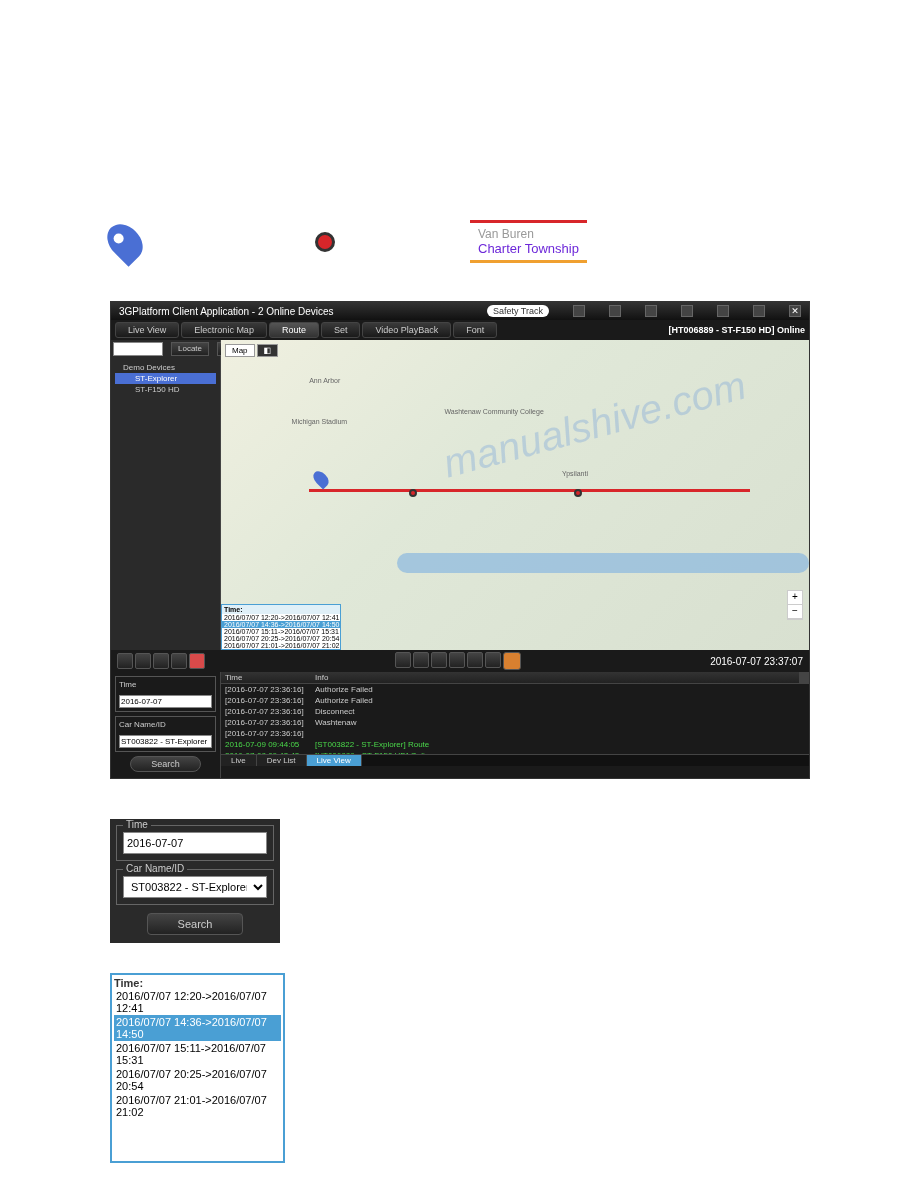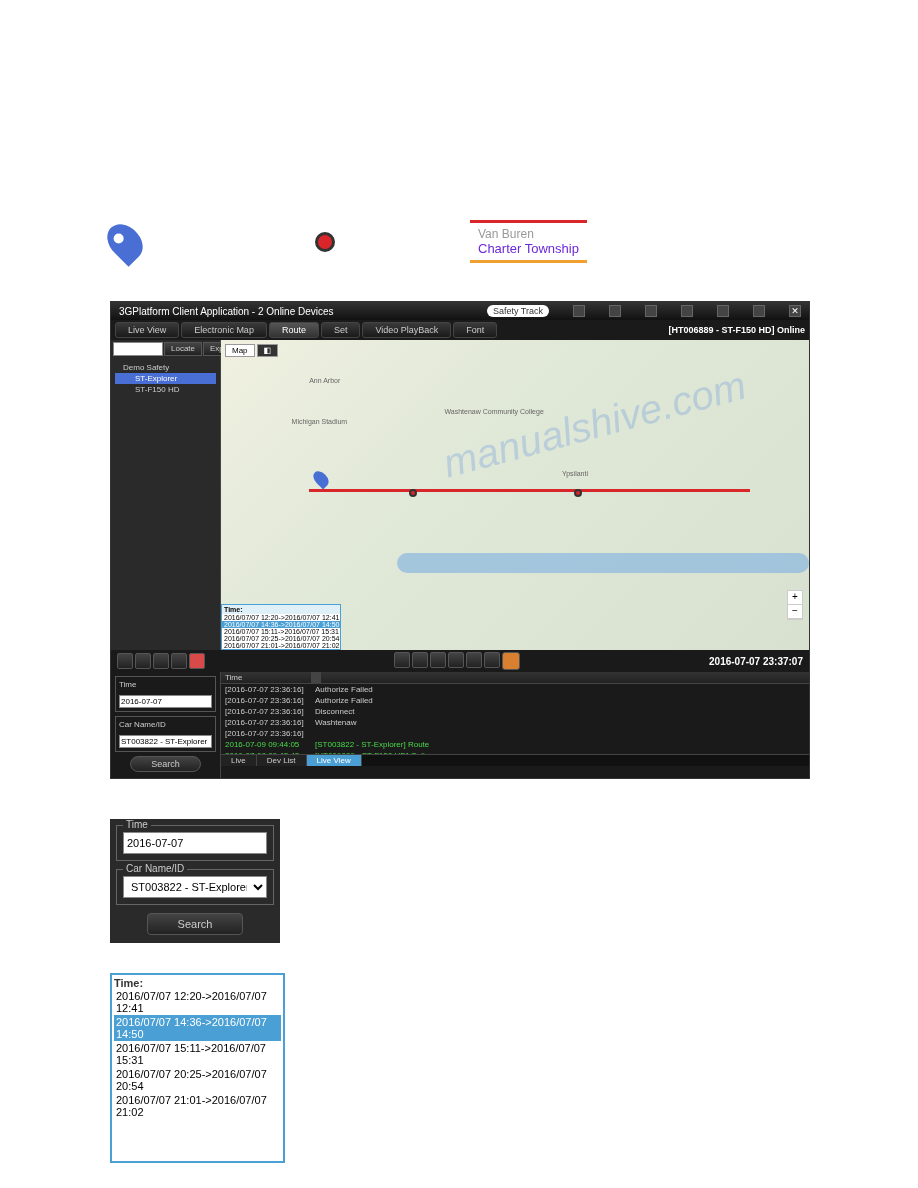--- a/index.html
+++ b/index.html
@@ -18,21 +18,21 @@
 .title-right{display:flex;gap:24px;align-items:center}
 .safety-badge{background:#fff;color:#333;padding:1px 6px;border-radius:8px;font-size:9px}
 .win-btn{width:12px;height:12px;background:#444;display:inline-block;border:1px solid #666}
 .tabs-row{background:#1a1a1a;display:flex;padding:2px 4px;justify-content:space-between;align-items:center}
 .tabs-left{display:flex;gap:2px}
 .tab{background:linear-gradient(#3a3a3a,#1a1a1a);color:#ccc;padding:2px 12px;font-size:9px;border:1px solid #444;border-radius:3px;cursor:pointer}
 .tab.active{background:linear-gradient(#555,#333);color:#fff}
 .status-right{color:#fff;font-size:9px;font-weight:bold}
 .main-content{display:flex;height:310px}
 .sidebar{width:110px;background:#2a2a2a;border-right:1px solid #444;flex-shrink:0}
-.search-row{display:flex;padding:2px;gap:1px}
+.search-row{display:flex;padding:2px;gap:8px}
 .search-input{width:50px;height:14px;background:#fff;border:1px solid #888;font-size:8px}
 .side-btn{background:linear-gradient(#444,#222);color:#ccc;font-size:8px;padding:1px 6px;border:1px solid #555;cursor:pointer}
 .tree{padding:4px;color:#ccc;font-size:8px}
 .tree-item{padding:1px 0 1px 8px}
 .tree-item.sel{background:#4a6fd4;color:#fff}
 .map-area{flex:1;position:relative;background:#4d7c0f}
 .map-canvas{width:100%;height:100%;background:linear-gradient(135deg,#f0f0e0 0%,#e0e8d8 40%,#d8e0d0 100%);position:relative;overflow:hidden}
 .map-river{position:absolute;bottom:25%;left:30%;width:70%;height:20px;background:#8ab8e0;border-radius:10px;opacity:0.7}
 .map-route{position:absolute;top:48%;left:15%;width:75%;height:3px;background:#d8262a}
 .map-pin{position:absolute;top:42%;left:16%;width:12px;height:18px;background:#4a6fd4;border-radius:50% 50% 50% 0;transform:rotate(-45deg)}
@@ -44,21 +44,21 @@
 .time-popup-hdr{background:#e0f0f8;padding:1px 2px;font-weight:bold}
 .time-popup-row{padding:0 2px;white-space:nowrap}
 .time-popup-row.sel{background:#4a9fd4;color:#fff}
 .watermark{position:absolute;top:20%;right:10%;color:rgba(100,150,220,0.3);font-size:40px;font-style:italic;transform:rotate(-15deg);pointer-events:none}
 .zoom-ctl{position:absolute;right:6px;bottom:30px;width:16px;background:#fff;border:1px solid #ccc}
 .zoom-btn{height:14px;text-align:center;font-size:10px;border-bottom:1px solid #ccc;cursor:pointer}
 .toolbar-row{background:#1a1a1a;display:flex;justify-content:space-between;align-items:center;padding:2px 6px}
 .toolbar-left,.toolbar-mid{display:flex;gap:2px}
 .tool-btn{width:16px;height:16px;background:linear-gradient(#444,#222);border:1px solid #555;border-radius:2px}
 .tool-btn.play{width:18px;height:18px;background:#d88030;border-radius:3px}
-.clock{color:#fff;font-size:10px;font-weight:bold}
+.clock{color:#fff;font-size:10px;font-weight:normal}
 .bottom-area{display:flex;background:#1a1a1a}
 .bottom-left{width:110px;padding:4px;border-right:1px solid #444}
 .field-group{border:1px solid #555;margin-bottom:4px;padding:3px}
 .field-label{color:#ccc;font-size:8px;margin-bottom:1px}
 .field-input{width:100%;background:#fff;color:#000;font-size:8px;padding:1px;border:1px solid #888;height:13px}
 .search-btn{background:linear-gradient(#444,#222);color:#ccc;font-size:9px;padding:2px 20px;border:1px solid #555;border-radius:8px;margin:2px auto;display:block;cursor:pointer}
 .log-area{flex:1;background:#1a1a1a;color:#ccc;font-size:8px}
 .log-hdr{display:flex;background:linear-gradient(#333,#222);border-bottom:1px solid #444}
 .log-col1{width:90px;padding:1px 4px}
 .log-col2{flex:1;padding:1px 4px}
@@ -123,21 +123,21 @@
     <span class="status-right">[HT006889 - ST-F150 HD] Online</span>
   </div>
   <div class="main-content">
     <div class="sidebar">
       <div class="search-row">
         <input class="search-input" style="">
         <span class="side-btn">Locate</span>
         <span class="side-btn">Expand</span>
       </div>
       <div class="tree">
-        <div class="tree-item">Demo Safety</div>
+        <div class="tree-item">Demo Devices</div>
         <div class="tree-item sel" style="padding-left:20px">ST-Explorer</div>
         <div class="tree-item" style="padding-left:20px">ST-F150 HD</div>
       </div>
     </div>
     <div class="map-area">
       <div class="map-canvas">
         <div class="map-ctl">
           <span class="map-ctl-btn">Map</span>
           <span class="map-ctl-btn" style="background:#333;color:#fff">◧</span>
         </div>
@@ -193,20 +193,21 @@
       </div>
       <div class="field-group">
         <div class="field-label">Car Name/ID</div>
         <input class="field-input" value="ST003822 - ST-Explorer" style="">
       </div>
       <button class="search-btn">Search</button>
     </div>
     <div class="log-area">
       <div class="log-hdr">
         <div class="log-col1">Time</div>
+        <div class="log-col2">Info</div>
         <div class="log-scroll"></div>
       </div>
       <div class="log-body" id="log-body">
             <div class="log-row">
               <div class="log-col1">[2016-07-07 23:36:16]</div>
               <div class="log-col2">Authorize Failed</div>
             </div>
             <div class="log-row">
               <div class="log-col1">[2016-07-07 23:36:16]</div>
               <div class="log-col2">Authorize Failed</div>

